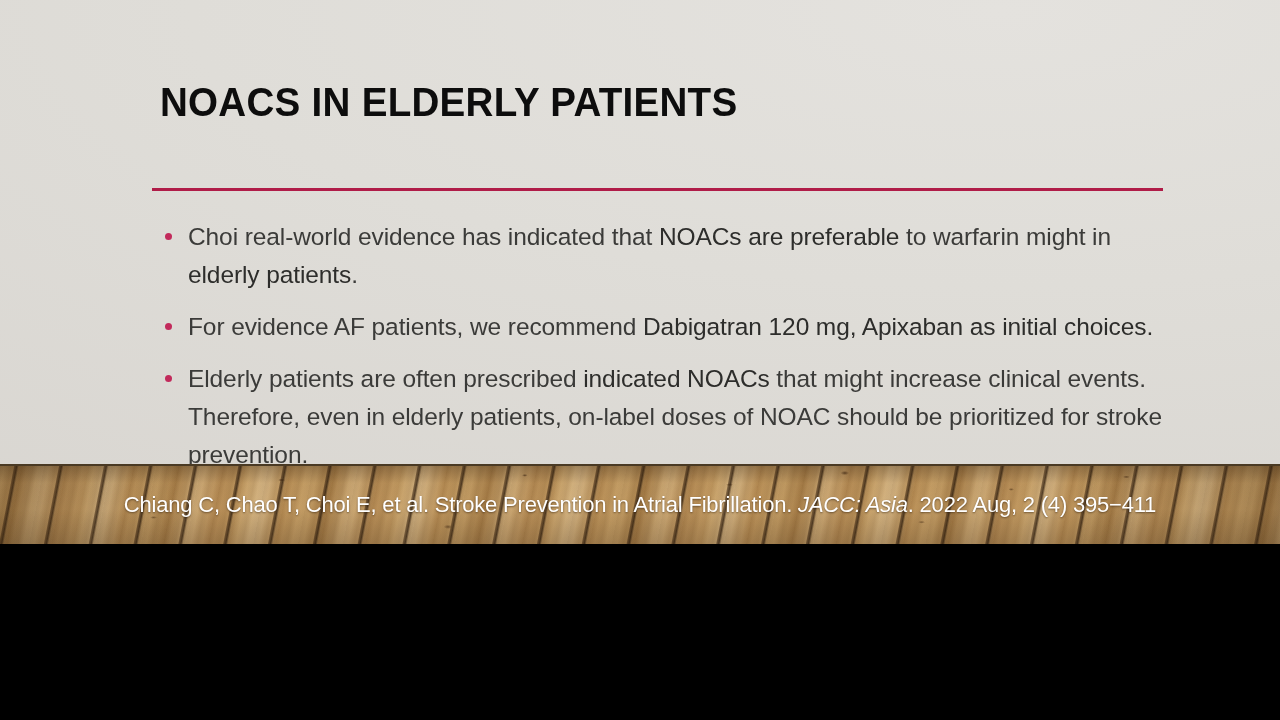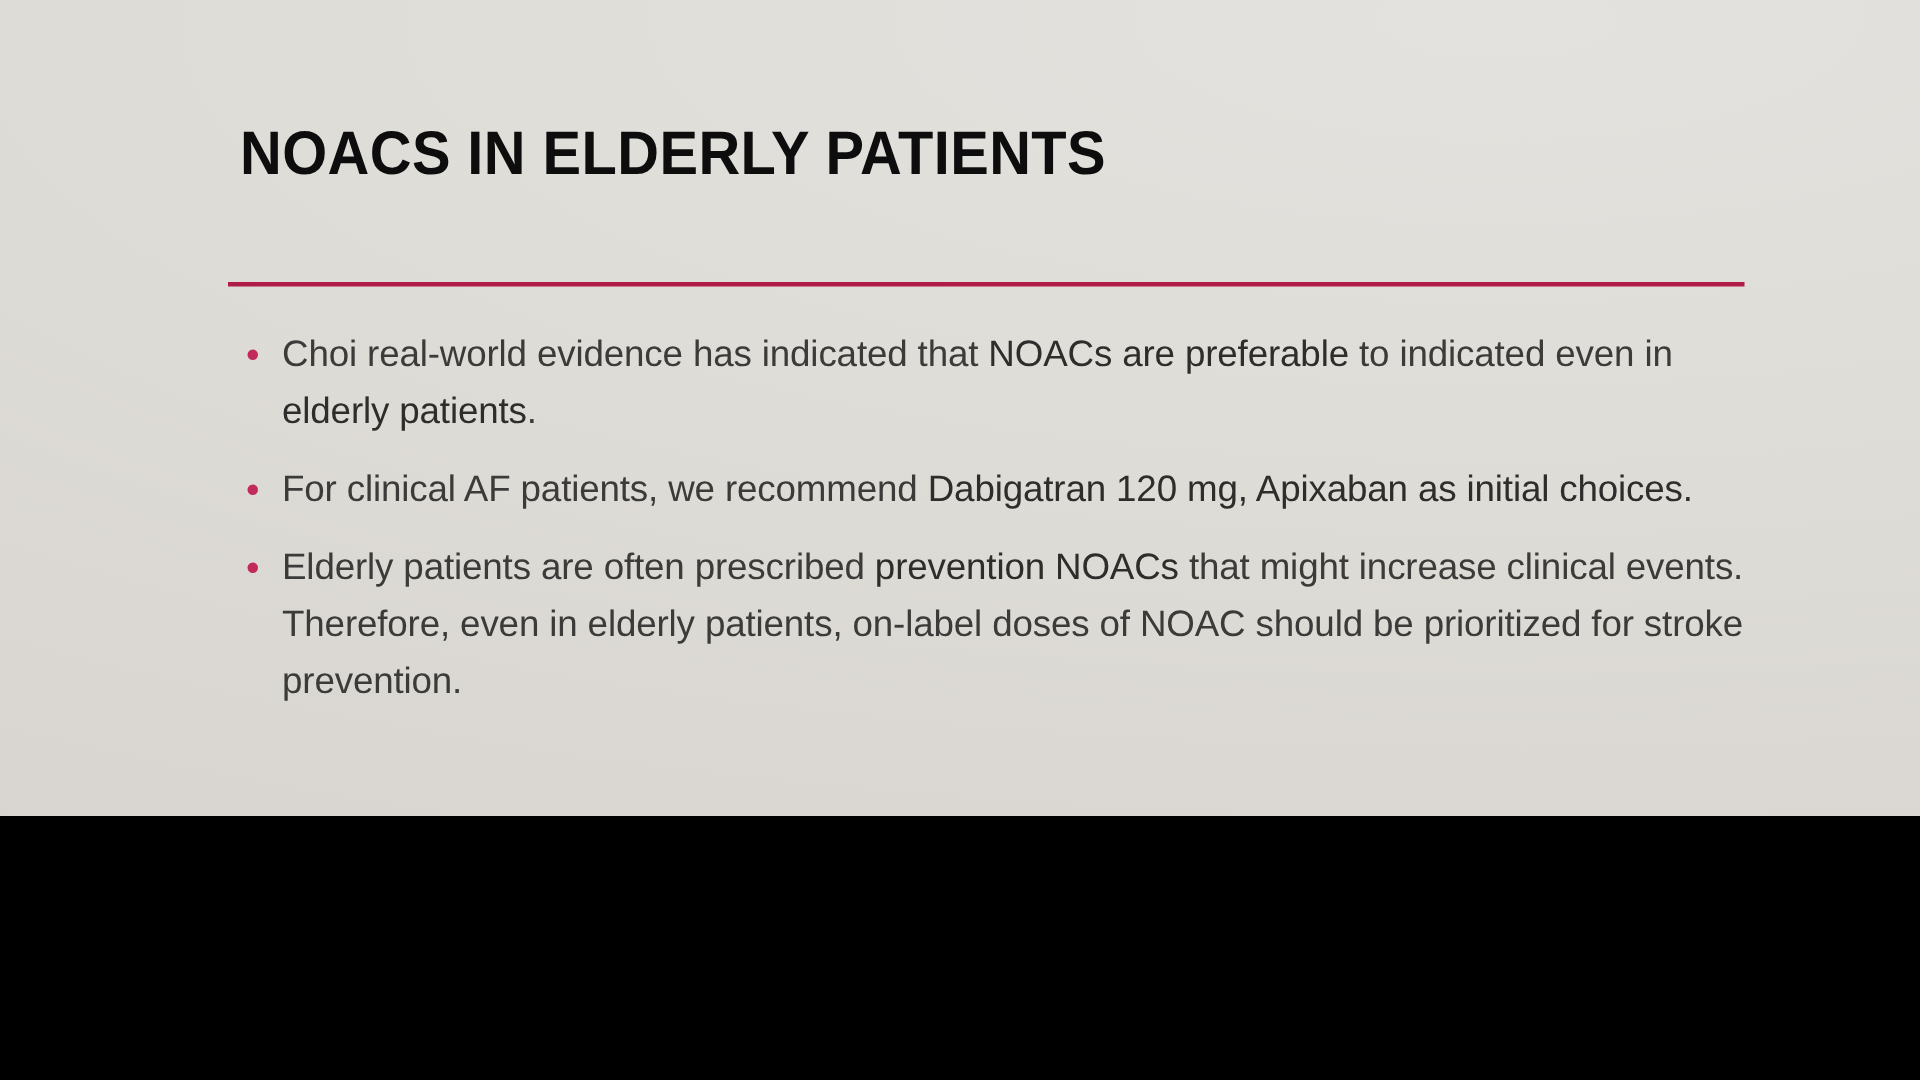--- a/index.html
+++ b/index.html
@@ -165,26 +165,32 @@
 
 <div id="slide">
 
   <div id="title">NOACS IN ELDERLY PATIENTS</div>
 
   <div id="divider"></div>
 
   <div id="body">
     <div class="bullet-row">
       <span class="bullet-dot"></span>
-      <span class="bullet-text"><span>Choi real-world evidence has indicated that </span><b>NOACs are preferable</b><span> to indicated even in </span><b>elderly patients</b><span>.</span></span>
+      <span class="bullet-text"><span>Choi real-world evidence has indicated that </span><b>NOACs are preferable</b><span> to warfarin might in </span><b>elderly patients</b><span>.</span></span>
     </div>
     <div class="bullet-row">
       <span class="bullet-dot"></span>
-      <span class="bullet-text"><span>For clinical AF patients, we recommend </span><b>Dabigatran 120 mg, Apixaban as initial choices.</b></span>
+      <span class="bullet-text"><span>For evidence AF patients, we recommend </span><b>Dabigatran 120 mg, Apixaban as initial choices.</b></span>
     </div>
     <div class="bullet-row">
       <span class="bullet-dot"></span>
-      <span class="bullet-text"><span>Elderly patients are often prescribed </span><b>prevention NOACs</b><span> that might increase clinical events. Therefore, even in elderly patients, on-label doses of NOAC should be prioritized for stroke prevention.</span></span>
+      <span class="bullet-text"><span>Elderly patients are often prescribed </span><b>indicated NOACs</b><span> that might increase clinical events. Therefore, even in elderly patients, on-label doses of NOAC should be prioritized for stroke prevention.</span></span>
     </div>
   </div>
 
+  <div id="footer">
+    <div class="wood-base"></div>
+    <div class="knots"></div>
+    <div class="wood-shade"></div>
+    <div id="citation"><span>Chiang C, Chao T, Choi E, et al. Stroke Prevention in Atrial Fibrillation. </span><i>JACC: Asia</i><span>. 2022 Aug, 2 (4) 395−411</span></div>
+  </div>
 
 </div>
 
 </body></html>

